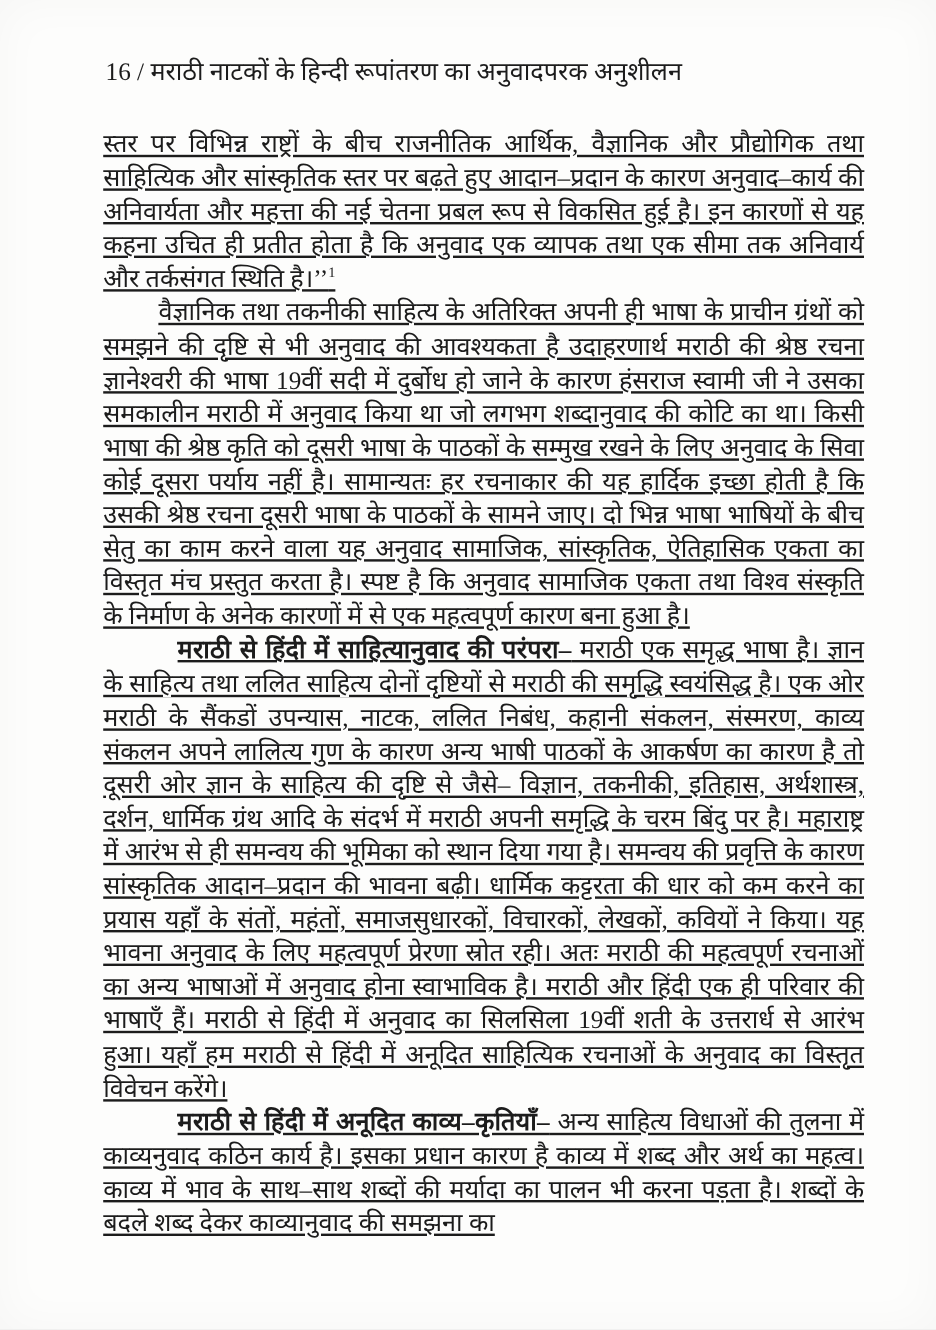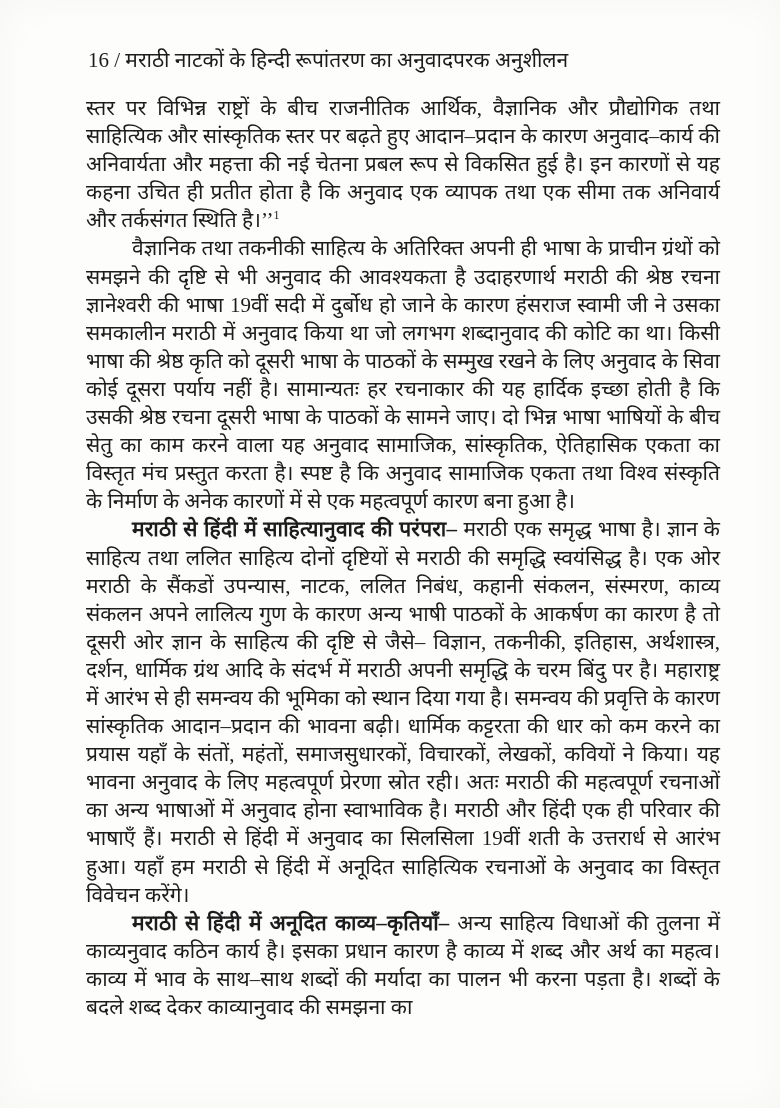--- a/index.html
+++ b/index.html
@@ -16,38 +16,40 @@
     box-sizing: border-box;
     padding: 46px 60px 0 86px;
     overflow: hidden;
     color: #1c1c1c;
     font-family: "Liberation Serif", "DejaVu Sans", sans-serif;
     box-shadow: inset 0 0 40px rgba(0,0,0,0.03);
   }
   .running-head {
     font-size: 21px;
     line-height: 28px;
-    margin: 0 0 20px 2px;
+    margin: 0 0 32px 2px;
     white-space: nowrap;
     font-weight: 400;
   }
   .body-text p {
     margin: 0;
     font-size: 21px;
     line-height: 28.1px;
     text-align: justify;
     text-justify: inter-word;
     font-weight: 400;
+    text-decoration: underline;
   }
   .body-text p.indent {
     text-indent: 46px;
   }
   .body-text b {
     font-weight: 700;
     letter-spacing: 0.2px;
+    margin-left: 16px;
   }
   sup.footnote {
     font-size: 12px;
     line-height: 0;
     vertical-align: super;
   }
 </style>
 </head>
 <body>
 

